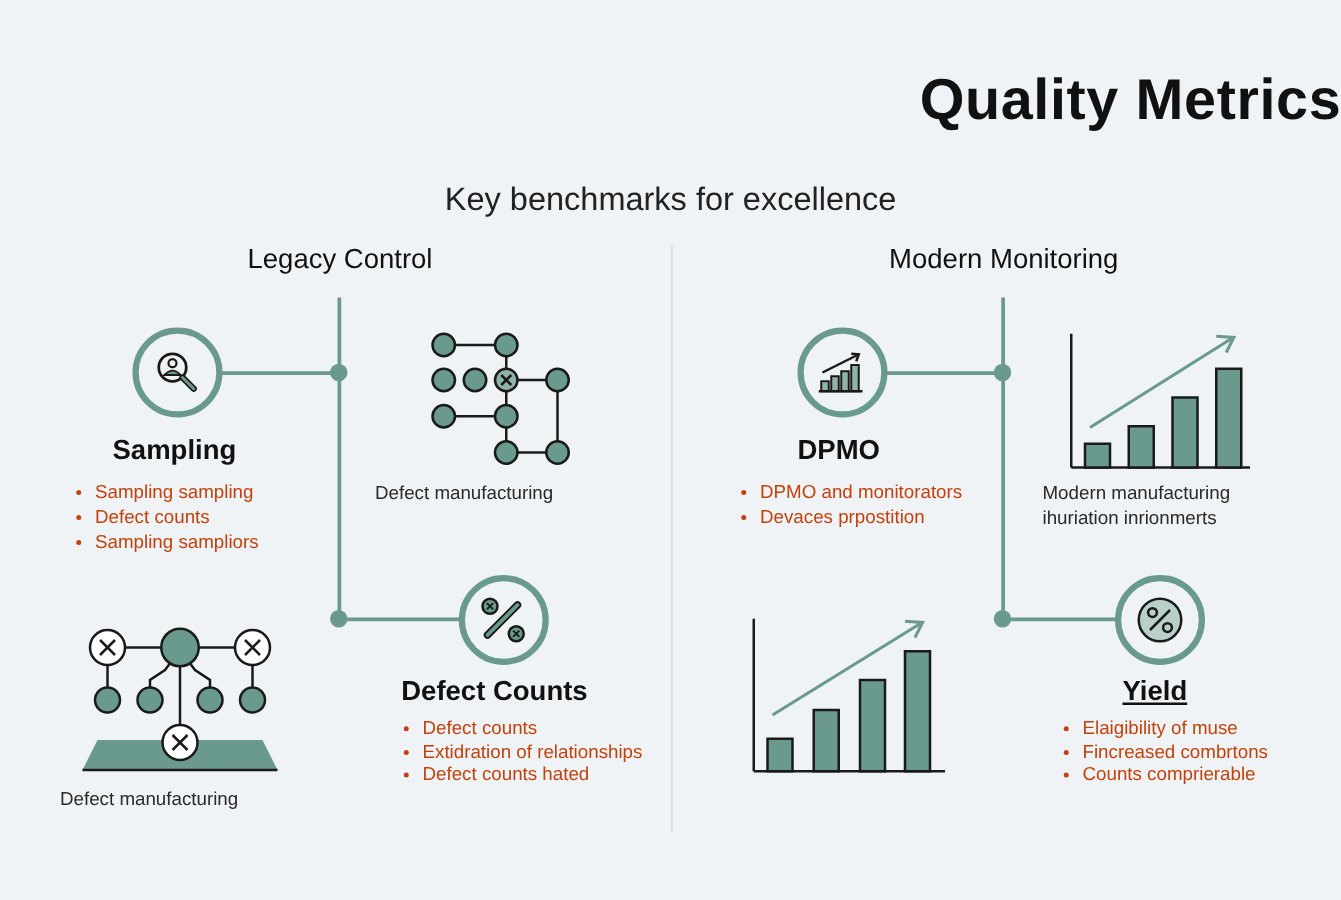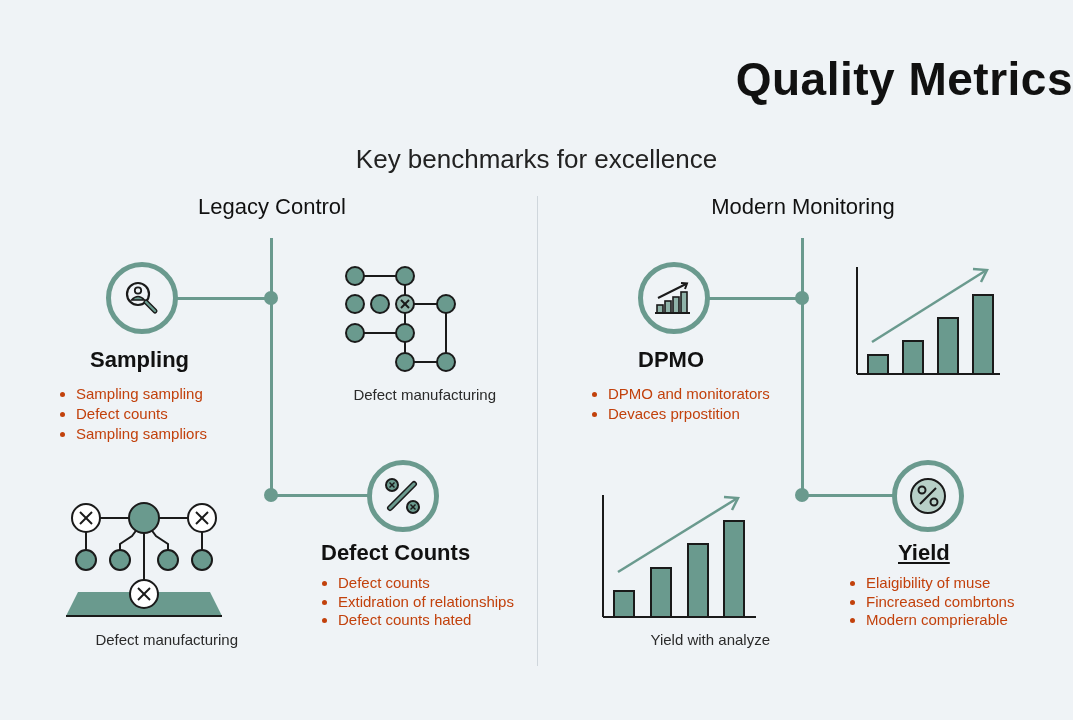--- a/index.html
+++ b/index.html
@@ -29,21 +29,21 @@
   .hline { height: 3px; background: #6a9a8e; }
   .dot { width: 14px; height: 14px; border-radius: 50%; background: #6a9a8e; }
   .ring {
     width: 62px; height: 62px; border-radius: 50%;
     border: 5px solid #6a9a8e; background: #eff3f6;
     display: flex; align-items: center; justify-content: center;
   }
   .card-title { font-size: 22px; font-weight: bold; color: #111; }
   ul.bullets { margin: 0; padding: 0 0 0 18px; font-size: 15px; color: #c2410c; line-height: 20px; }
   ul.bullets li { margin: 0; }
-  .caption { font-size: 15px; color: #2a2a2a; text-align: right; line-height: 20px; }
+  .caption { font-size: 15px; color: #2a2a2a; text-align: left; line-height: 20px; }
 </style>
 </head>
 <body>
 
 <div class="abs title">Quality Metrics</div>
 <div class="abs subtitle">Key benchmarks for excellence</div>
 
 <div class="abs section-title" style="left:122px;">Legacy Control</div>
 <div class="abs section-title" style="left:653px;">Modern Monitoring</div>
 
@@ -203,50 +203,51 @@
       <g fill="#6a9a8e" stroke="#1a1a1a" stroke-width="2">
         <rect x="18" y="93" width="20" height="19"></rect>
         <rect x="53" y="79" width="20" height="33"></rect>
         <rect x="88" y="56" width="20" height="56"></rect>
         <rect x="123" y="33" width="20" height="79"></rect>
       </g>
       <line x1="22" y1="80" x2="135" y2="9" stroke="#6a9a8e" stroke-width="2.5"></line>
       <path d="M123 7 L137 8 L131 20" fill="none" stroke="#6a9a8e" stroke-width="2.5"></path>
     </svg>
     <div class="abs caption" style="left:834px; top:385px; width:192px;">
+      <div>Modern manufacturing</div>
+      <div>ihuriation inrionmerts</div>
     </div>
   </div>
 
   <div>
     <svg class="abs" style="left:598px; top:492px;" width="160" height="128" viewBox="0 0 160 128">
       <line x1="5" y1="3" x2="5" y2="125" stroke="#1a1a1a" stroke-width="2"></line>
       <line x1="5" y1="125" x2="158" y2="125" stroke="#1a1a1a" stroke-width="2"></line>
       <g fill="#6a9a8e" stroke="#1a1a1a" stroke-width="2">
         <rect x="16" y="99" width="20" height="26"></rect>
         <rect x="53" y="76" width="20" height="49"></rect>
         <rect x="90" y="52" width="20" height="73"></rect>
         <rect x="126" y="29" width="20" height="96"></rect>
       </g>
       <line x1="20" y1="80" x2="138" y2="7" stroke="#6a9a8e" stroke-width="2.5"></line>
       <path d="M126 5 L140 6 L134 18" fill="none" stroke="#6a9a8e" stroke-width="2.5"></path>
     </svg>
     <div class="abs caption" style="left:590px; top:630px; width:180px;">
-      <div>Yield with analyze</div>
     </div>
   </div>
 
   <div>
     <div class="abs ring" style="left:892px; top:460px;">
       <svg width="44" height="44" viewBox="0 0 44 44">
         <circle cx="22" cy="22" r="17" fill="#b8d0c8" stroke="#1a1a1a" stroke-width="2"></circle>
         <circle cx="16" cy="16" r="3.5" fill="none" stroke="#1a1a1a" stroke-width="2"></circle>
         <circle cx="28" cy="28" r="3.5" fill="none" stroke="#1a1a1a" stroke-width="2"></circle>
         <line x1="14" y1="30" x2="30" y2="14" stroke="#1a1a1a" stroke-width="2"></line>
       </svg>
     </div>
     <div class="abs card-title" style="left:898px; top:540px;text-decoration:underline;">Yield</div>
     <ul class="abs bullets" style="left:848px; top:574px; width:190px; line-height:18.5px;">
       <li>Elaigibility of muse</li>
       <li>Fincreased combrtons</li>
-      <li>Modern comprierable</li>
+      <li>Counts comprierable</li>
     </ul>
   </div>
 </div>
 
 </body></html>

